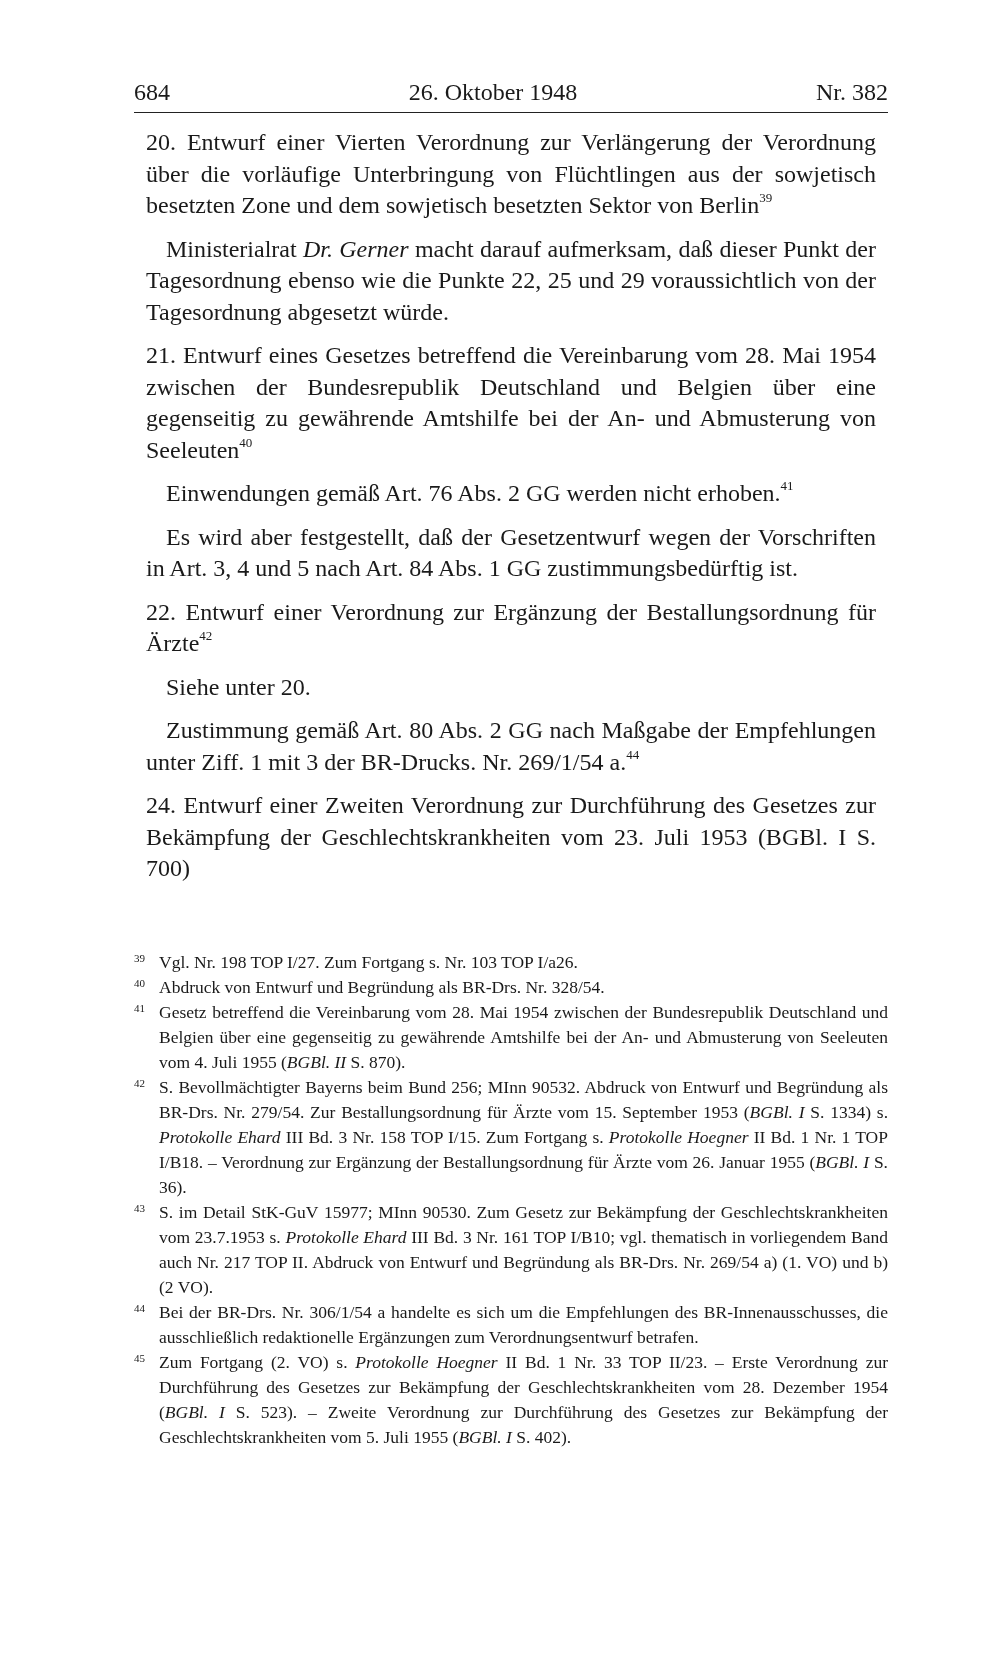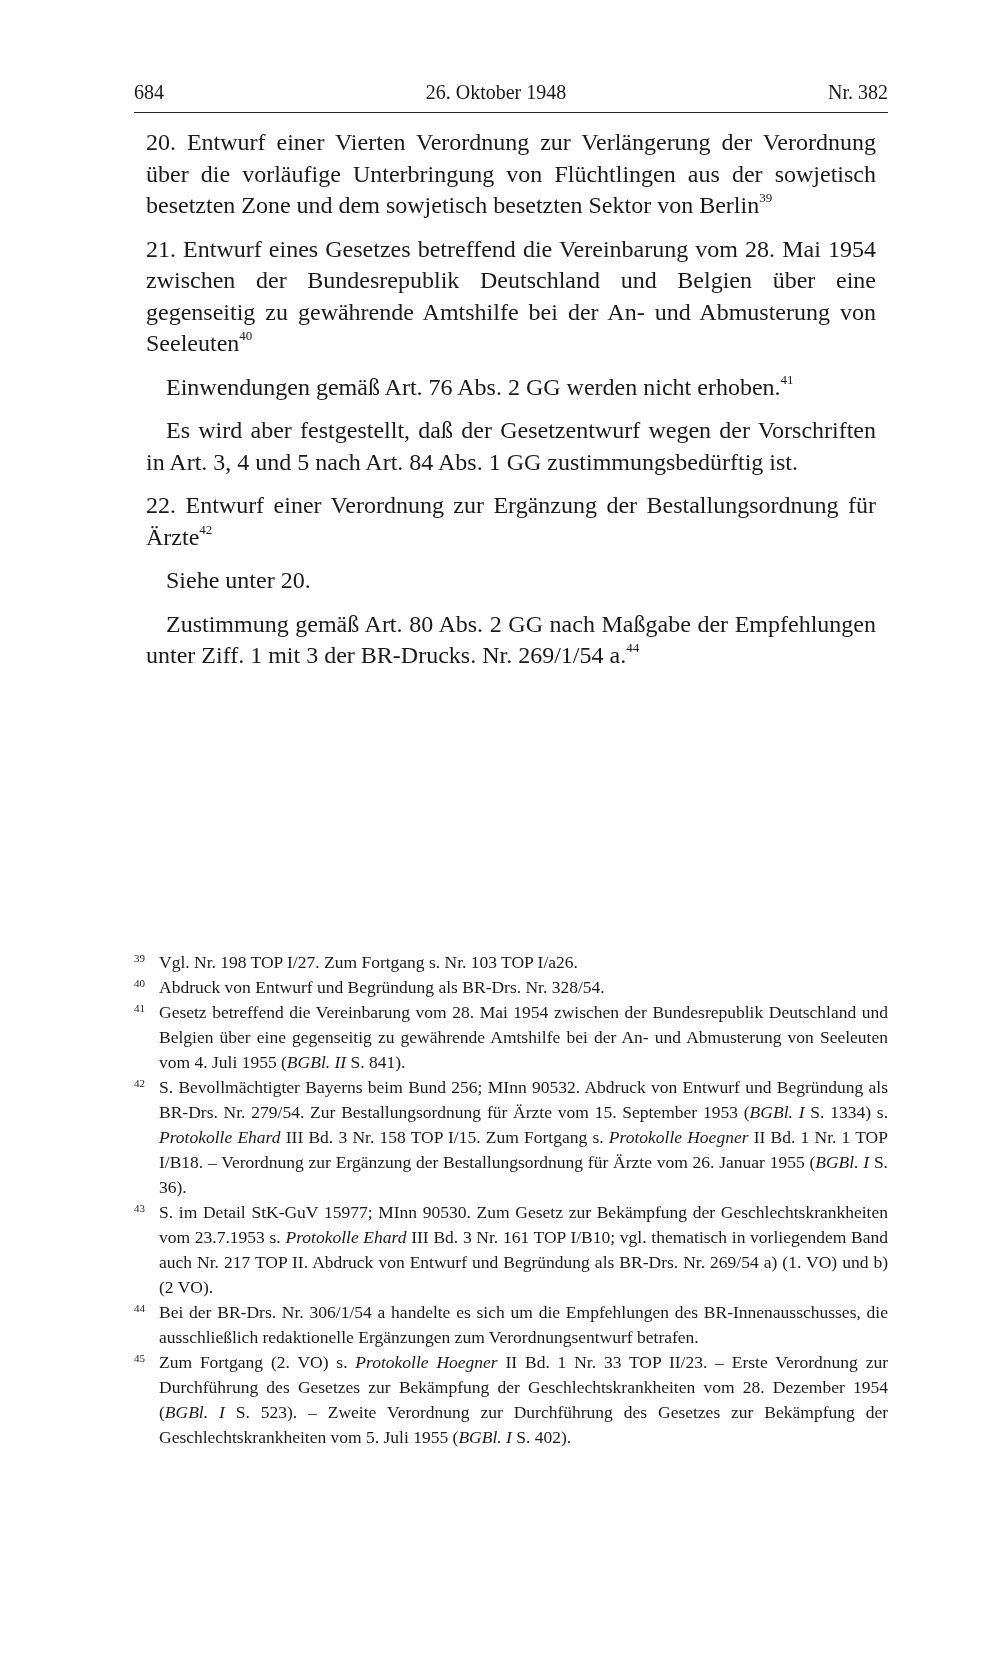--- a/index.html
+++ b/index.html
@@ -1,20 +1,20 @@
 <!DOCTYPE html>
 <html><head>
 <meta charset="utf-8">
 <style>
   html, body { margin: 0; padding: 0; background: #ffffff; }
   body { width: 1000px; height: 1666px; position: relative; overflow: hidden;
          font-family: "Liberation Serif", "DejaVu Serif", serif; color: #1a1a1a; }
   .page { position: absolute; left: 134px; top: 78px; width: 754px; }
   .header { display: flex; justify-content: space-between; align-items: flex-end;
-            font-size: 20px; line-height: 28px; padding-bottom: 6px;
+            font-size: 24px; line-height: 28px; padding-bottom: 6px;
             border-bottom: 1.5px solid #222; }
   .body { margin-top: 14px; font-size: 24px; line-height: 31.5px; text-align: justify; }
   .body p { margin: 12px; }
   .body p.indent { text-indent: 20px; }
   .body p.last-left { text-align-last: left; }
   sup { font-size: 13px; line-height: 0; vertical-align: 11px; }
   i { font-style: italic; }
   .footnotes { position: absolute; left: 134px; top: 950px; width: 754px;
                font-size: 17.5px; line-height: 25px; text-align: justify; }
   .fn { display: flex; margin: 0; }
@@ -28,45 +28,47 @@
 
 <div class="page">
   <div class="header">
     <span>684</span>
     <span>26. Oktober 1948</span>
     <span>Nr. 382</span>
   </div>
 
   <div class="body">
     <p class="last-left"><span>20. Entwurf einer Vierten Verordnung zur Verlängerung der Verordnung über die vorläufige Unterbringung von Flüchtlingen aus der sowjetisch besetzten Zone und dem sowjetisch besetzten Sektor von Berlin</span><sup>39</sup></p>
+    <p class="indent last-left"><span>Ministerialrat </span><i>Dr. Gerner</i><span> macht darauf aufmerksam, daß dieser Punkt der Tagesordnung ebenso wie die Punkte 22, 25 und 29 voraussichtlich von der Tagesordnung abgesetzt würde.</span></p>
 
     <p class="last-left"><span>21. Entwurf eines Gesetzes betreffend die Vereinbarung vom 28. Mai 1954 zwischen der Bundesrepublik Deutschland und Belgien über eine gegenseitig zu gewährende Amtshilfe bei der An- und Abmusterung von Seeleuten</span><sup>40</sup></p>
     <p class="indent last-left"><span>Einwendungen gemäß Art. 76 Abs. 2 GG werden nicht erhoben.</span><sup>41</sup></p>
     <p class="indent last-left">Es wird aber festgestellt, daß der Gesetzentwurf wegen der Vorschriften in Art. 3, 4 und 5 nach Art. 84 Abs. 1 GG zustimmungsbedürftig ist.</p>
 
     <p class="last-left"><span>22. Entwurf einer Verordnung zur Ergänzung der Bestallungsordnung für Ärzte</span><sup>42</sup></p>
     <p class="indent last-left">Siehe unter 20.</p>
 
     <p class="indent last-left"><span>Zustimmung gemäß Art. 80 Abs. 2 GG nach Maßgabe der Empfehlungen unter Ziff. 1 mit 3 der BR-Drucks. Nr. 269/1/54 a.</span><sup>44</sup></p>
 
+    <p class="last-left">24. Entwurf einer Zweiten Verordnung zur Durchführung des Gesetzes zur Bekämpfung der Geschlechtskrankheiten vom 23. Juli 1953 (BGBl. I S. 700)</p>
   </div>
 </div>
 
 <div class="footnotes">
   <div class="fn">
     <span class="fn-num">39</span>
     <span class="fn-text last-left">Vgl. Nr. 198 TOP I/27. Zum Fortgang s. Nr. 103 TOP I/a26.</span>
   </div>
   <div class="fn">
     <span class="fn-num">40</span>
     <span class="fn-text last-left">Abdruck von Entwurf und Begründung als BR-Drs. Nr. 328/54.</span>
   </div>
   <div class="fn">
     <span class="fn-num">41</span>
-    <span class="fn-text last-left"><span>Gesetz betreffend die Vereinbarung vom 28. Mai 1954 zwischen der Bundesrepublik Deutschland und Belgien über eine gegenseitig zu gewährende Amtshilfe bei der An- und Abmusterung von Seeleuten vom 4. Juli 1955 (</span><i>BGBl. II</i><span> S. 841).</span></span>
+    <span class="fn-text last-left"><span>Gesetz betreffend die Vereinbarung vom 28. Mai 1954 zwischen der Bundesrepublik Deutschland und Belgien über eine gegenseitig zu gewährende Amtshilfe bei der An- und Abmusterung von Seeleuten vom 4. Juli 1955 (</span><i>BGBl. II</i><span> S. 870).</span></span>
   </div>
   <div class="fn">
     <span class="fn-num">42</span>
     <span class="fn-text last-left"><span>S. Bevollmächtigter Bayerns beim Bund 256; MInn 90532. Abdruck von Entwurf und Begründung als BR-Drs. Nr. 279/54. Zur Bestallungsordnung für Ärzte vom 15. September 1953 (</span><i>BGBl. I</i><span> S. 1334) s. </span><i>Protokolle Ehard</i><span> III Bd. 3 Nr. 158 TOP I/15. Zum Fortgang s. </span><i>Protokolle Hoegner</i><span> II Bd. 1 Nr. 1 TOP I/B18. – Verordnung zur Ergänzung der Bestallungsordnung für Ärzte vom 26. Januar 1955 (</span><i>BGBl. I</i><span> S. 36).</span></span>
   </div>
   <div class="fn">
     <span class="fn-num">43</span>
     <span class="fn-text last-left"><span>S. im Detail StK-GuV 15977; MInn 90530. Zum Gesetz zur Bekämpfung der Geschlechtskrankheiten vom 23.7.1953 s. </span><i>Protokolle Ehard</i><span> III Bd. 3 Nr. 161 TOP I/B10; vgl. thematisch in vorliegendem Band auch Nr. 217 TOP II. Abdruck von Entwurf und Begründung als BR-Drs. Nr. 269/54 a) (1. VO) und b) (2 VO).</span></span>
   </div>
   <div class="fn">

